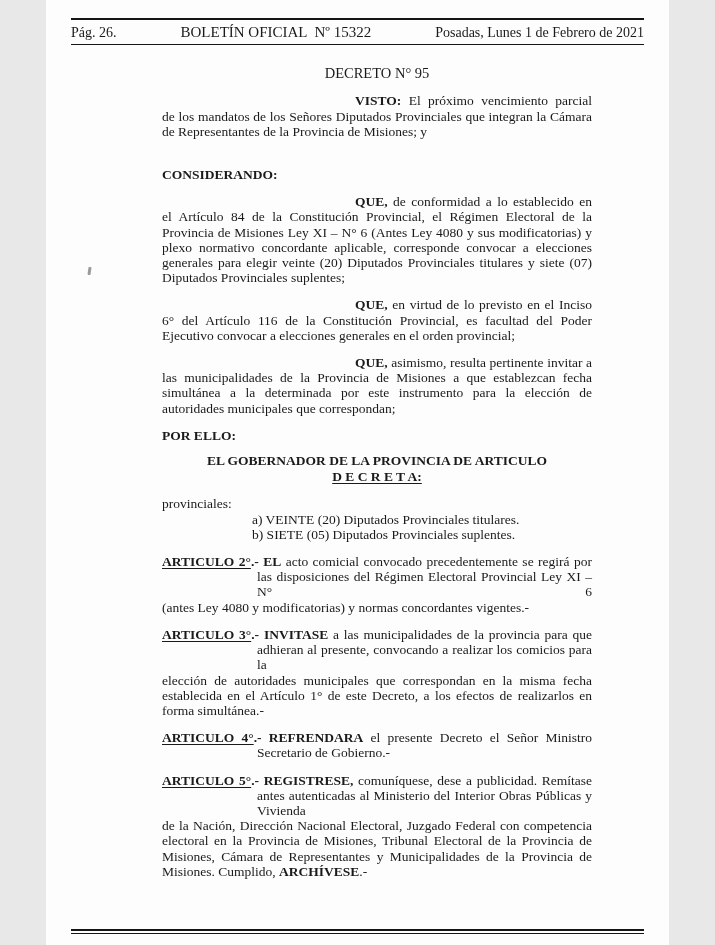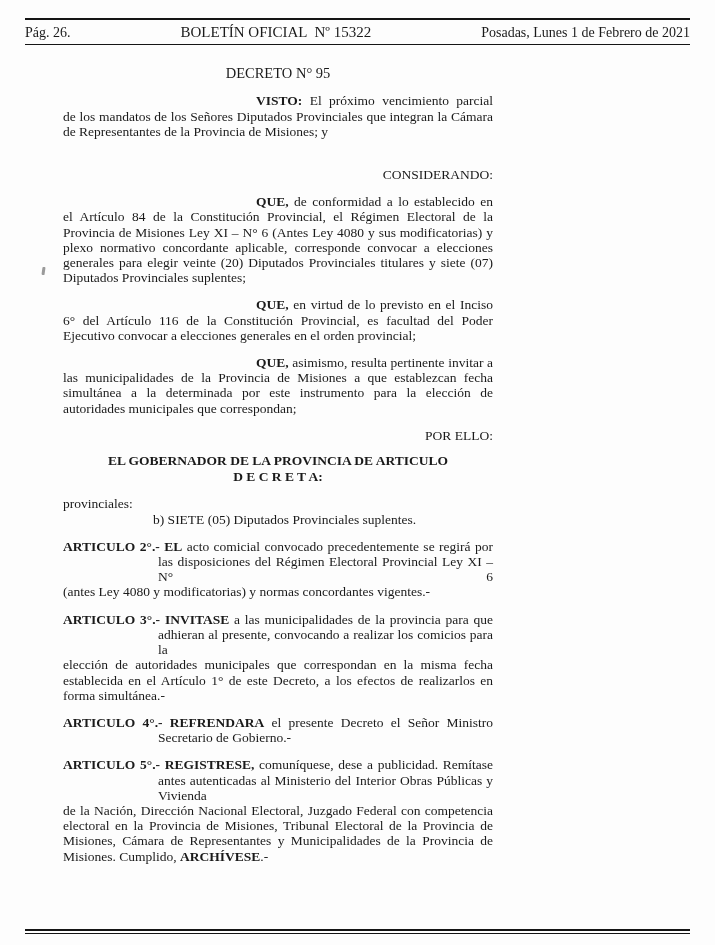--- a/index.html
+++ b/index.html
@@ -1,39 +1,39 @@
 <!DOCTYPE html>
 <html lang="es"><head>
 <meta charset="utf-8">
 <style>
   html,body{margin:0;padding:0;background:#e8e8e8;}
   .page{
-    position:relative;width:715px;height:945px;margin:0 auto;
+    position:relative;width:623px;height:945px;margin:0 auto;
     background:#fdfdfd;color:#1a1a1a;overflow:hidden;
     font-family:"Liberation Serif","DejaVu Serif",serif;
     font-size:13.5px;line-height:15.2px;
   }
   
   .top-rule{margin:18px 25px 0;border-top:2.2px solid #151515;}
   .hdr{display:flex;justify-content:space-between;align-items:baseline;
        padding:5px 25px 4px;font-size:14px;}
   .hdr-center{white-space:pre;font-size:15px;}
   .mid-rule{margin:0 25px;border-top:1.6px solid #151515;}
   
-  .doc{margin-left:63px;width:430px;}
+  .doc{margin-left:116px;width:430px;}
   .title{text-align:center;margin-top:21px;font-size:14.5px;}
   .dateline{margin-top:13px;}
   p.para{margin:12px 0 0;text-align:justify;text-indent:193px;}
   .mt13{margin-top:13px;} .mt28{margin-top:28px;} .mt12{margin-top:12px;}
   .mt14{margin-top:14px;} .mt10{margin-top:10px;}
-  .h-bold{font-weight:400;text-align:right;}
+  .h-bold{font-weight:700;}
   .center-b{text-align:center;font-weight:700;}
   .decreta{margin-top:1px;}
   .b{font-weight:700;}
-  .u{text-underline-offset:2px;}
+  .u{text-decoration:underline;text-underline-offset:2px;}
   
   .article{margin-top:12px;}
   .art-head{text-align:justify;text-align-last:justify;padding-left:95px;text-indent:-95px;}
   .art-head.no-stretch{text-align-last:auto;}
   .art-rest{text-align:justify;}
   .art-rest:empty{display:none;}
   .art-items{padding-left:90px;}
   .bottom-rule{position:absolute;left:25px;right:25px;top:929px;}
   .br-a{border-top:2.5px solid #151515;margin-bottom:2px;}
   .br-b{border-top:1.7px solid #151515;}
@@ -70,20 +70,21 @@
     <p class="para"><b class="b">QUE,</b><span> asimismo, resulta pertinente invitar a las municipalidades de la Provincia de Misiones a que establezcan fecha simultánea a la determinada por este instrumento para la elección de autoridades municipales que correspondan;</span></p>
 
     <div class="h-bold mt12">POR ELLO:</div>
 
     <div class="center-b mt10">EL GOBERNADOR DE LA PROVINCIA DE ARTICULO</div>
     <div class="center-b decreta u">D E C R E T A:</div>
 
     <div class="article">
       <div class="art-rest">provinciales:</div>
       <div class="art-items">
+        <div class="art-item">a) VEINTE (20) Diputados Provinciales titulares.</div>
         <div class="art-item">b) SIETE (05) Diputados Provinciales suplentes.</div>
       </div>
     </div>
 
     <div class="article mt10">
       <div class="art-head"><span class="b u">ARTICULO 2°</span><span class="b">.- </span><span class="b">EL</span><span> acto comicial convocado precedentemente se regirá por las disposiciones del Régimen Electoral Provincial Ley XI – N° 6</span></div>
       <div class="art-rest">(antes Ley 4080 y modificatorias) y normas concordantes vigentes.-</div>
     </div>
 
     <div class="article mt14">

